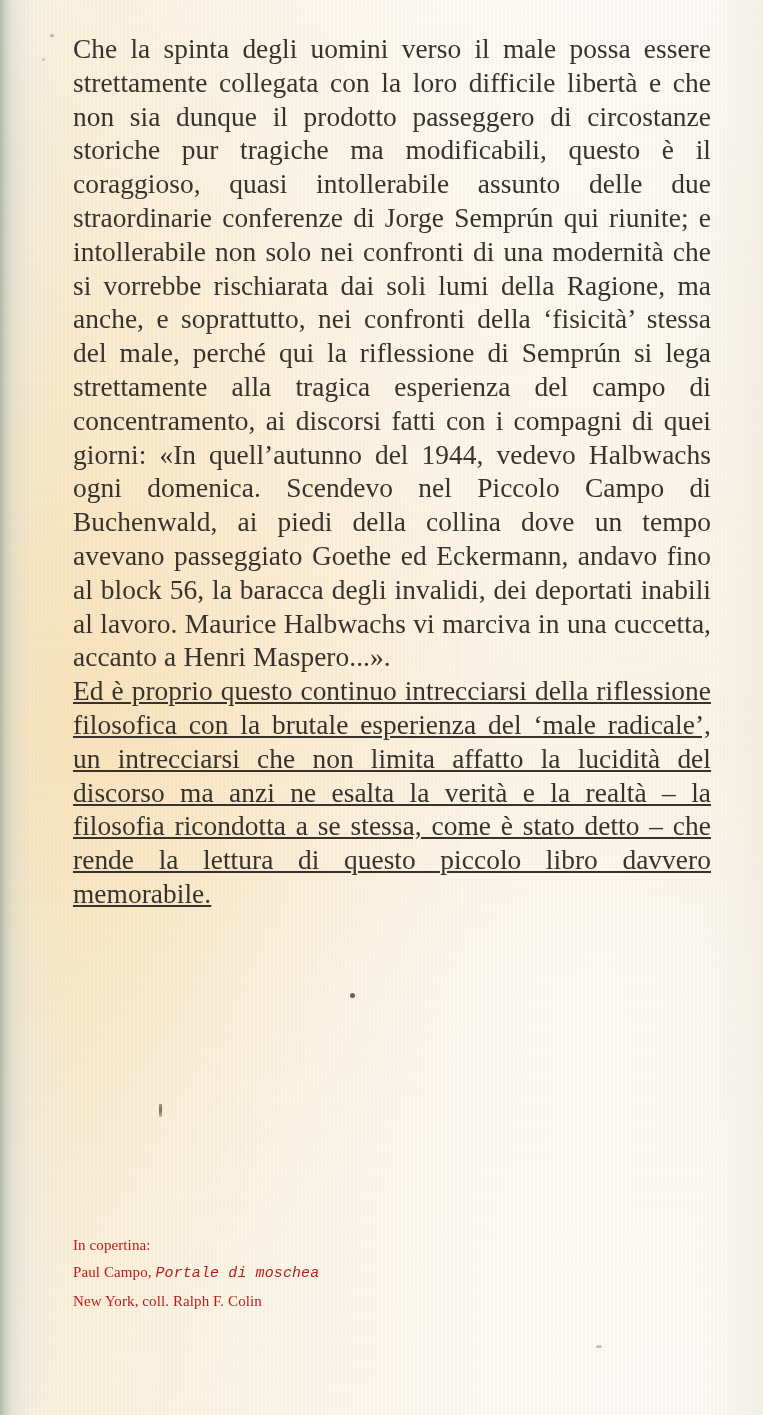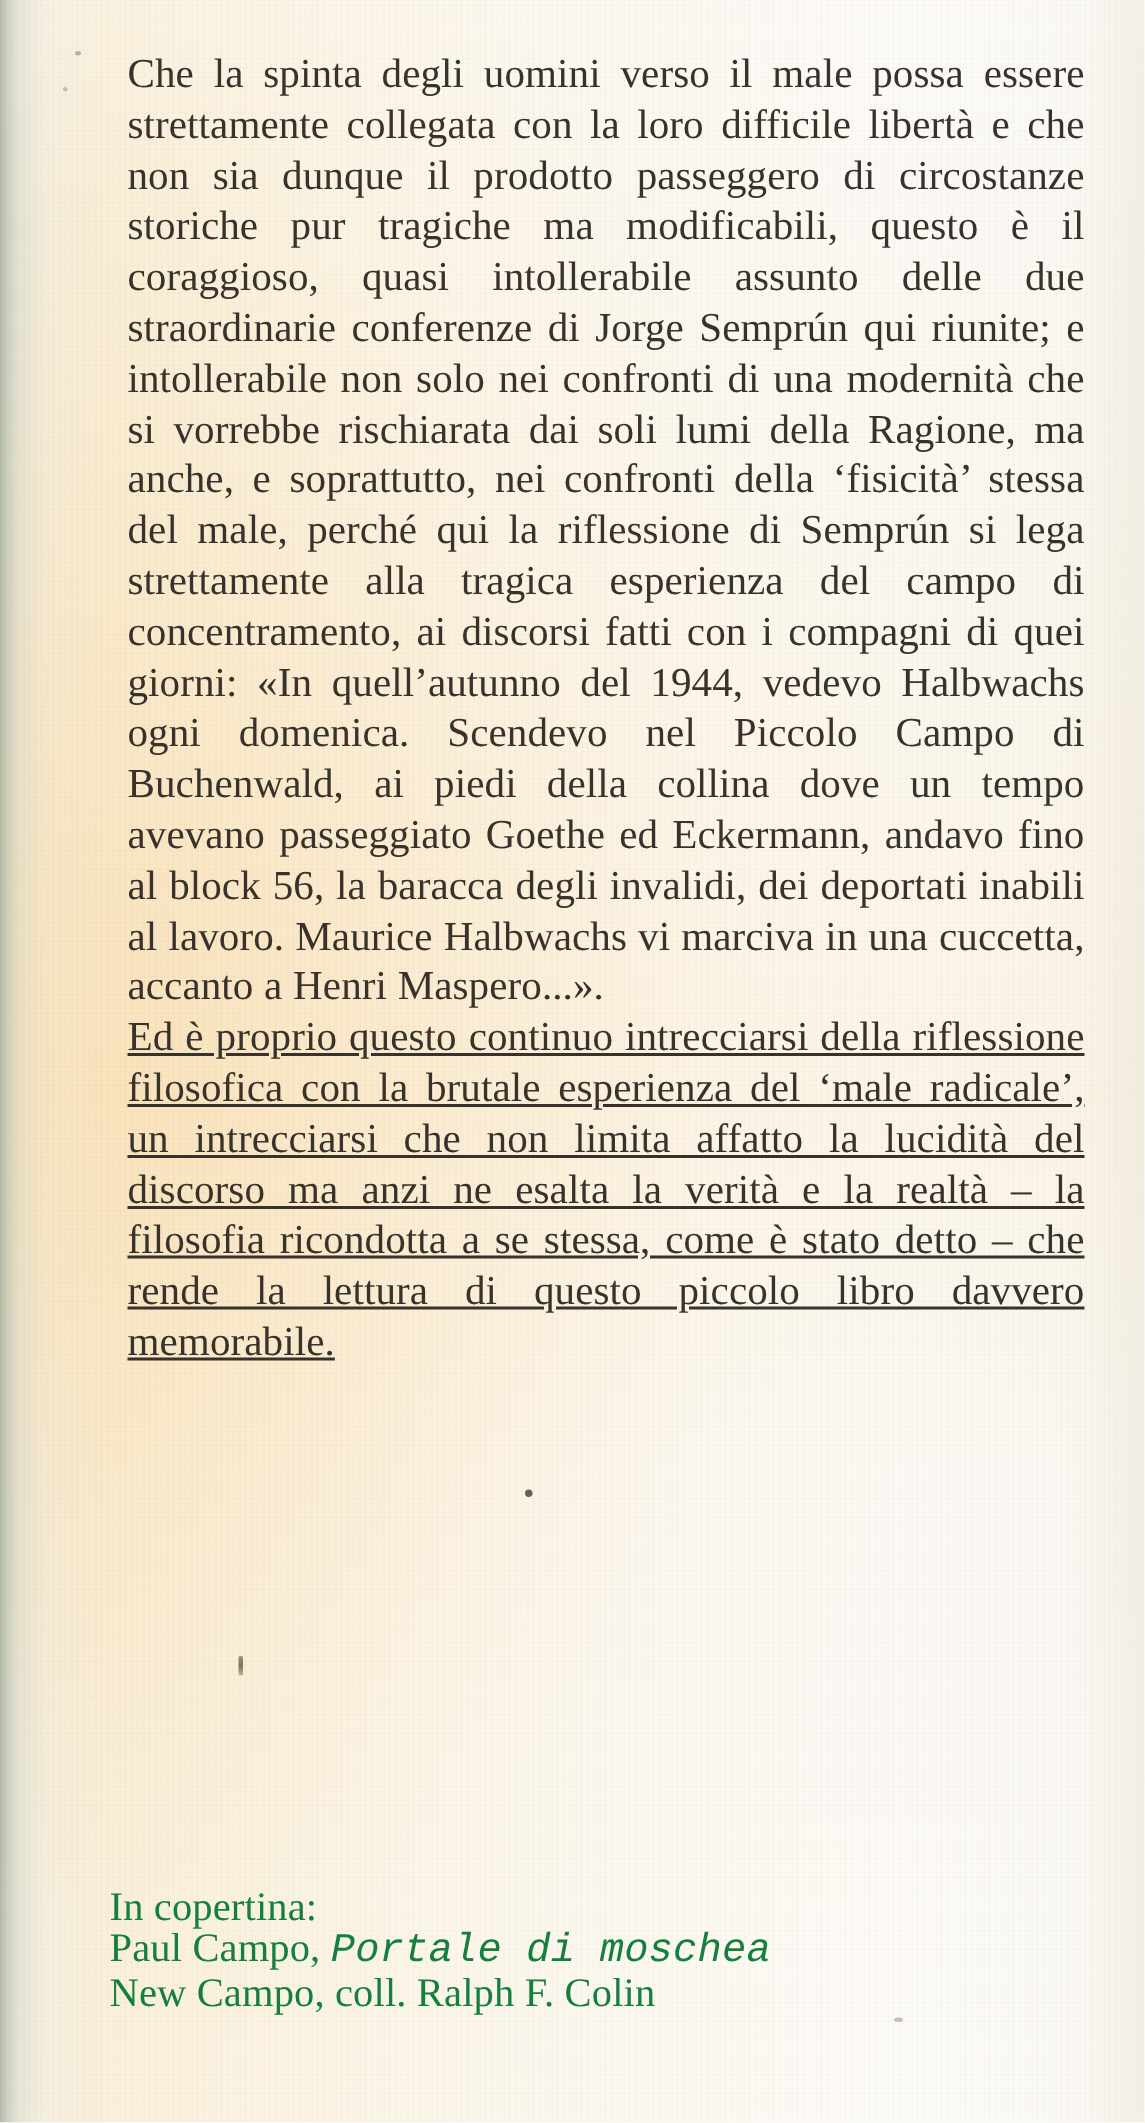--- a/index.html
+++ b/index.html
@@ -122,46 +122,45 @@
         rgba(255,255,255,0) 40px);
     pointer-events: none;
   }
 
   
   .content {
     position: absolute;
     left: 73px;
     top: 33px;
     width: 638px;
-    margin-left: 12px;
   }
 
   .body-text {
     margin: 0;
     font-size: 27.4px;
     line-height: 33.8px;
     color: #38322c;
     text-align: justify;
     text-align-last: left;
     hyphens: manual;
     letter-spacing: 0.05px;
     word-spacing: 0.2px;
     text-rendering: optimizeLegibility;
   }
   .body-text.last { text-align: justify; text-decoration: underline; }
 
   
   .colophon {
     position: absolute;
     left: 73px;
-    top: 1258px;
+    top: 1232px;
     width: 520px;
-    font-size: 27px;
+    font-size: 15px;
     line-height: 26.8px;
-    color: #15803d;
+    color: #b91c1c;
     letter-spacing: 0.1px;
   }
   .colophon .line { white-space: nowrap; }
   .colophon .artwork-title { font-style: italic; font-family: Liberation Mono, monospace; }
 
   
   .speck {
     position: absolute;
     background: #4a4038;
     border-radius: 50%;
@@ -202,21 +201,21 @@
     <p class="body-text">Che la spinta degli uomini verso il male possa essere strettamente collegata con la loro difficile libertà e che non sia dunque il prodotto passeggero di circostanze storiche pur tragiche ma modificabili, questo è il coraggioso, quasi intollerabile assunto delle due straordinarie conferenze di Jorge Semprún qui riunite; e intollerabile non solo nei confronti di una modernità che si vorrebbe rischiarata dai soli lumi della Ragione, ma anche, e soprattutto, nei confronti della ‘fisicità’ stessa del male, perché qui la riflessione di Semprún si lega strettamente alla tragica esperienza del campo di concentramento, ai discorsi fatti con i compagni di quei giorni: «In quell’autunno del 1944, vedevo Halbwachs ogni domenica. Scendevo nel Piccolo Campo di Buchenwald, ai piedi della collina dove un tempo avevano passeggiato Goethe ed Eckermann, andavo fino al block 56, la baracca degli invalidi, dei deportati inabili al lavoro. Maurice Halbwachs vi marciva in una cuccetta, accanto a Henri Maspero...».</p>
     <p class="body-text last">Ed è proprio questo continuo intrecciarsi della riflessione filosofica con la brutale esperienza del ‘male radicale’, un intrecciarsi che non limita affatto la lucidità del discorso ma anzi ne esalta la verità e la realtà – la filosofia ricondotta a se stessa, come è stato detto – che rende la lettura di questo piccolo libro davvero memorabile.</p>
   </div>
 
   <div class="colophon">
     <div class="line">In copertina:</div>
     <div class="line">
       <span>Paul Campo,</span>
       <span class="artwork-title">Portale di moschea</span>
     </div>
-    <div class="line">New Campo, coll. Ralph F. Colin</div>
+    <div class="line">New York, coll. Ralph F. Colin</div>
   </div>
 
   <div class="speck speck-center"></div>
   <div class="tick-mark"></div>
   <div class="speck speck-tiny-a"></div>
   <div class="speck speck-tiny-b"></div>
   <div class="speck speck-tiny-c"></div>
 
 </div>
 

